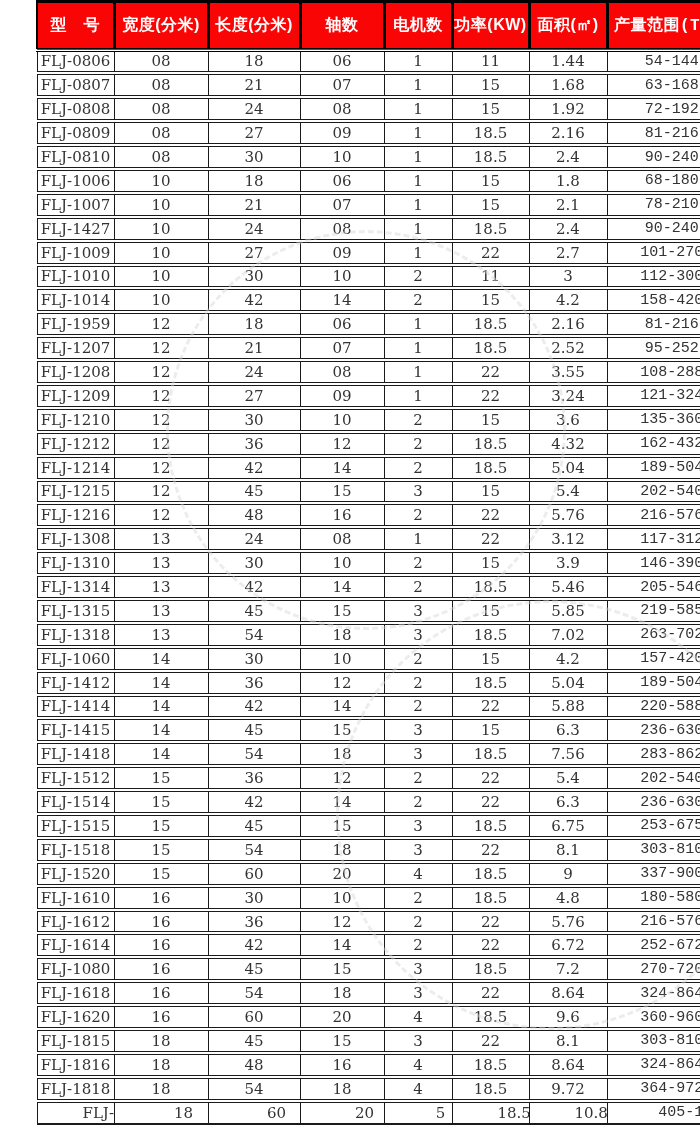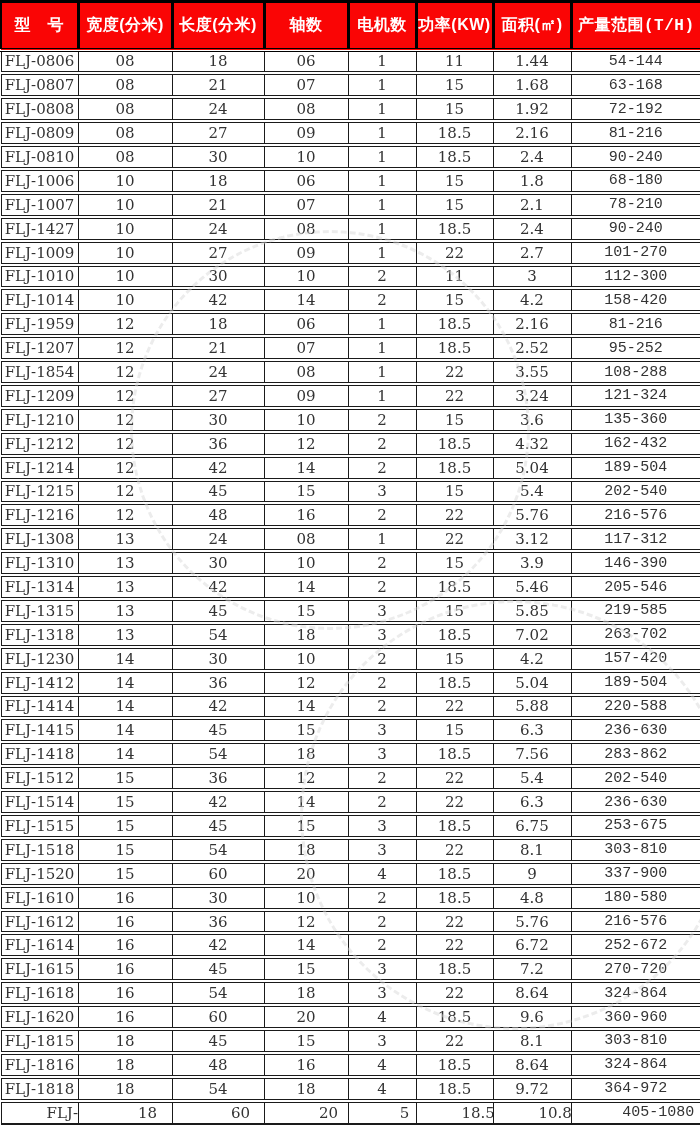--- a/index.html
+++ b/index.html
@@ -8,21 +8,21 @@
     --body-text: #333333;
     --border-color: #1a1a1a;
   }
   * { box-sizing: border-box; }
   html, body {
     margin: 0; padding: 0;
     width: 700px; height: 1125px;
     background: #ffffff;
     overflow: hidden;
   }
-  .page { position: relative; width: 559px; height: 1125px; }
+  .page { position: relative; width: 559px; height: 1125px; margin-left: 36px; }
   table.spec-table {
     width: 700px; height: 1125px;
     border-collapse: collapse;
     table-layout: fixed;
     border-top: 3px solid #000;
   }
   thead th {
     background: var(--header-bg);
     color: var(--header-text);
     font-family: "Liberation Sans", sans-serif;
@@ -220,21 +220,21 @@
           <td>FLJ-1207</td>
           <td>12</td>
           <td>21</td>
           <td>07</td>
           <td>1</td>
           <td>18.5</td>
           <td>2.52</td>
           <td>95-252</td>
         </tr>
         <tr>
-          <td>FLJ-1854</td>
+          <td>FLJ-1208</td>
           <td>12</td>
           <td>24</td>
           <td>08</td>
           <td>1</td>
           <td>22</td>
           <td>3.55</td>
           <td>108-288</td>
         </tr>
         <tr>
           <td>FLJ-1209</td>
@@ -340,21 +340,21 @@
           <td>FLJ-1318</td>
           <td>13</td>
           <td>54</td>
           <td>18</td>
           <td>3</td>
           <td>18.5</td>
           <td>7.02</td>
           <td>263-702</td>
         </tr>
         <tr>
-          <td>FLJ-1230</td>
+          <td>FLJ-1060</td>
           <td>14</td>
           <td>30</td>
           <td>10</td>
           <td>2</td>
           <td>15</td>
           <td>4.2</td>
           <td>157-420</td>
         </tr>
         <tr>
           <td>FLJ-1412</td>
@@ -470,21 +470,21 @@
           <td>FLJ-1614</td>
           <td>16</td>
           <td>42</td>
           <td>14</td>
           <td>2</td>
           <td>22</td>
           <td>6.72</td>
           <td>252-672</td>
         </tr>
         <tr>
-          <td>FLJ-1615</td>
+          <td>FLJ-1080</td>
           <td>16</td>
           <td>45</td>
           <td>15</td>
           <td>3</td>
           <td>18.5</td>
           <td>7.2</td>
           <td>270-720</td>
         </tr>
         <tr>
           <td>FLJ-1618</td>

